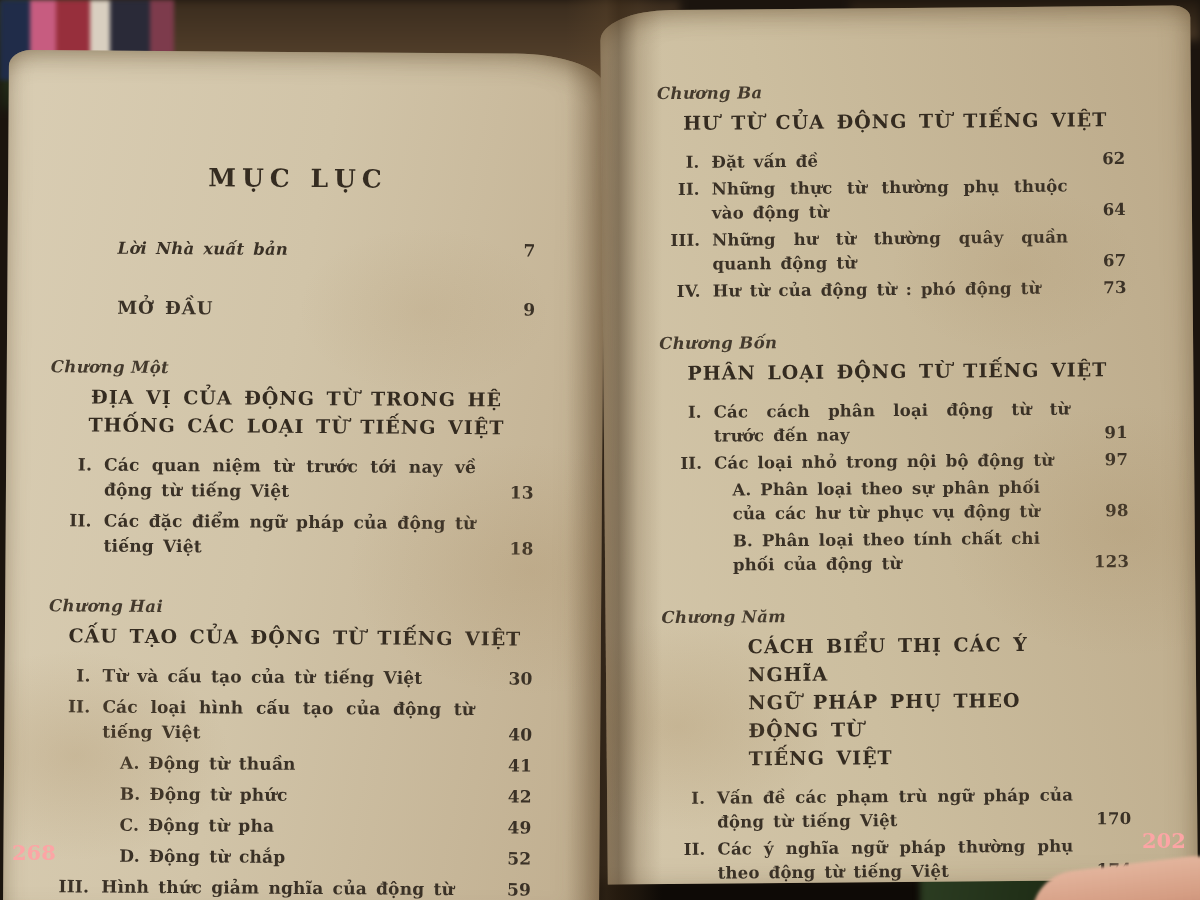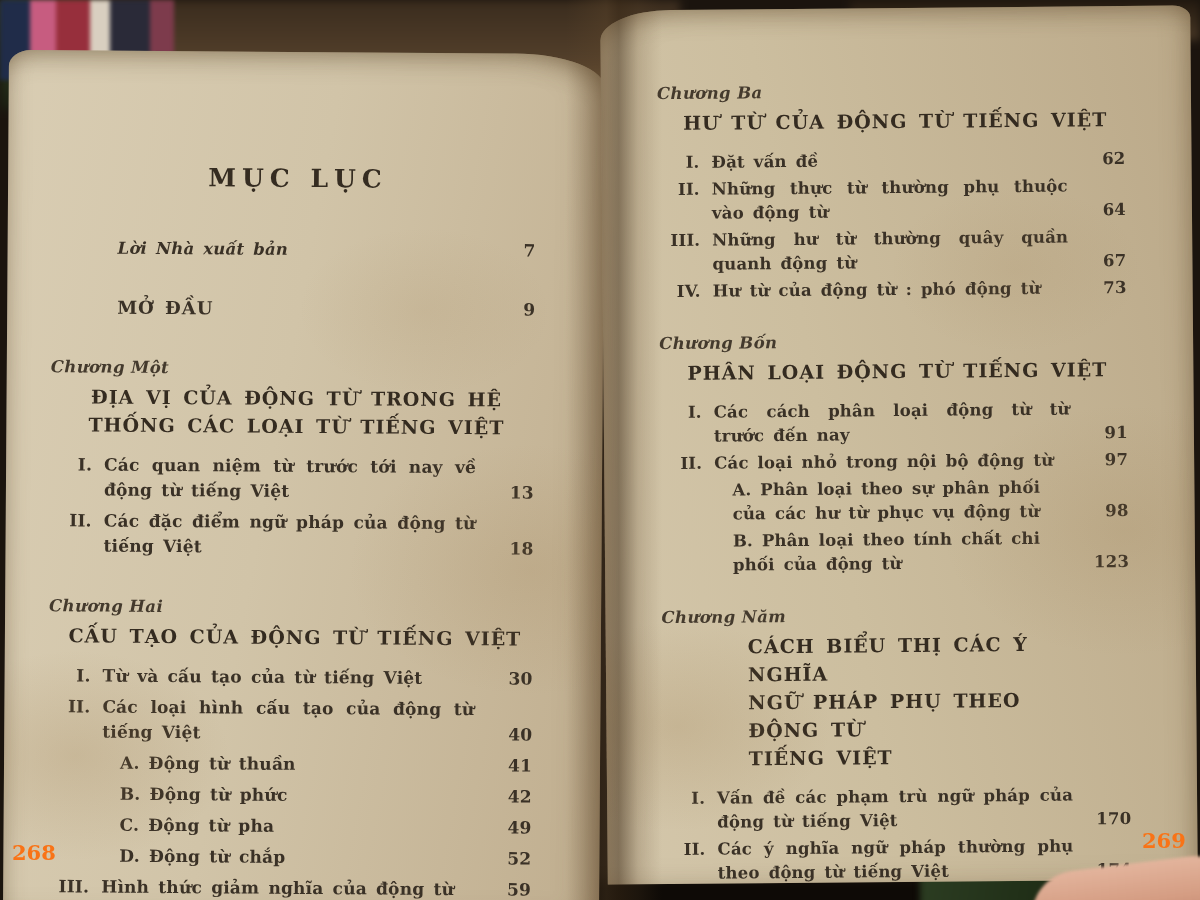--- a/index.html
+++ b/index.html
@@ -86,21 +86,21 @@
     color:#443a2d; margin:0 0 6px -8px; letter-spacing:.4px; }
   .chapter-title { font-weight:bold; font-size:19px; line-height:28px;
     letter-spacing:1px; text-align:center; white-space:pre-line;
     color:#342b20; margin-bottom:14px; word-spacing:4px; }
   .chapter-title.left-block { text-align:left; margin-left:78px; margin-right:30px; }
 
   .page-left  .chapter { margin-top:38px; }
   .page-left  .toc-row { margin-bottom:6px; }
   .page-right .front-row, .page-right .toc-row { font-size:16.5px; line-height:24px; }
 
-  .page-num { position:absolute; font-weight:bold; font-size:21px; color:#f97316; z-index:6; }
+  .page-num { position:absolute; font-weight:bold; font-size:21px; color:#fca5a5; z-index:6; }
   .page-num-left  { left:12px; top:840px; }
   .page-num-right { left:1142px; top:828px; }
 </style>
 </head>
 <body>
 
 <div class="bg-shape bg-top-brown"></div>
 <div class="bg-shape bg-top-left-green"></div>
 <div class="bg-spines" id="spines">
     <div class="spine" style="background: rgb(32, 44, 73); width: 30px;"></div>
@@ -253,15 +253,15 @@
             <div class="toc-page">174</div>
           </div>
         </div>
       </div>
   </div>
 </div>
 
 <div class="gutter"></div>
 
 <div class="page-num page-num-left">268</div>
-<div class="page-num page-num-right">269</div>
+<div class="page-num page-num-right">202</div>
 
 <div class="finger"></div>
 
 </body></html>

